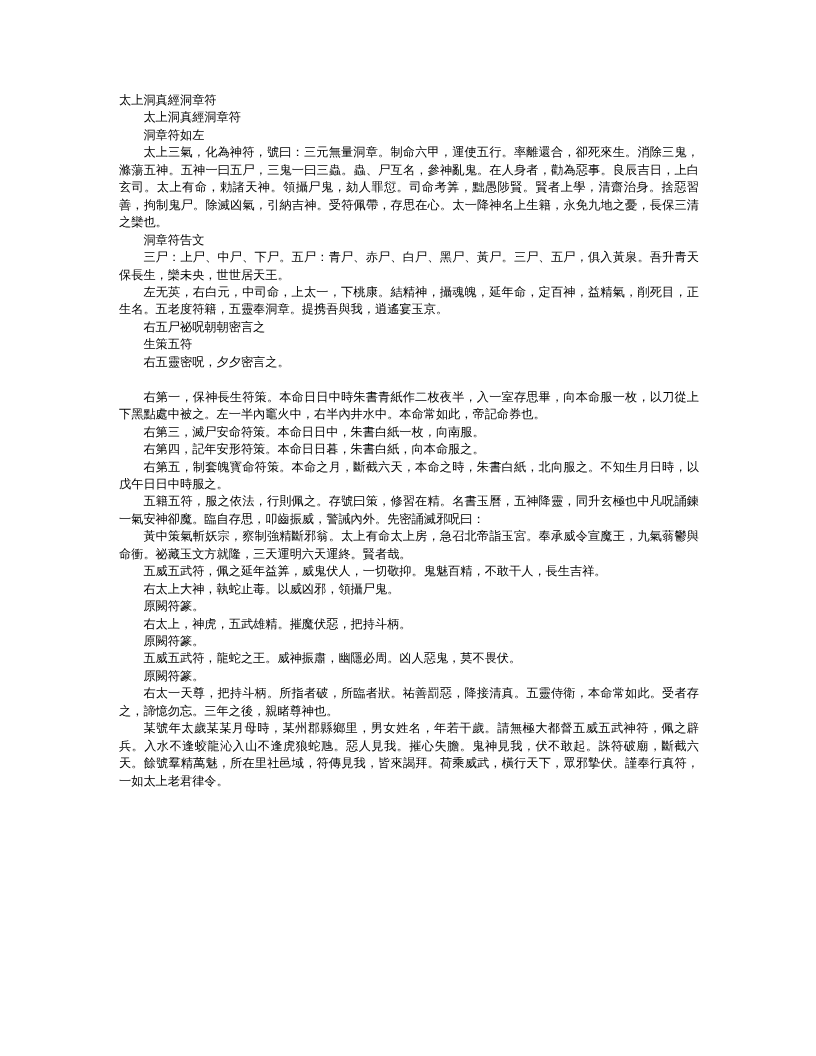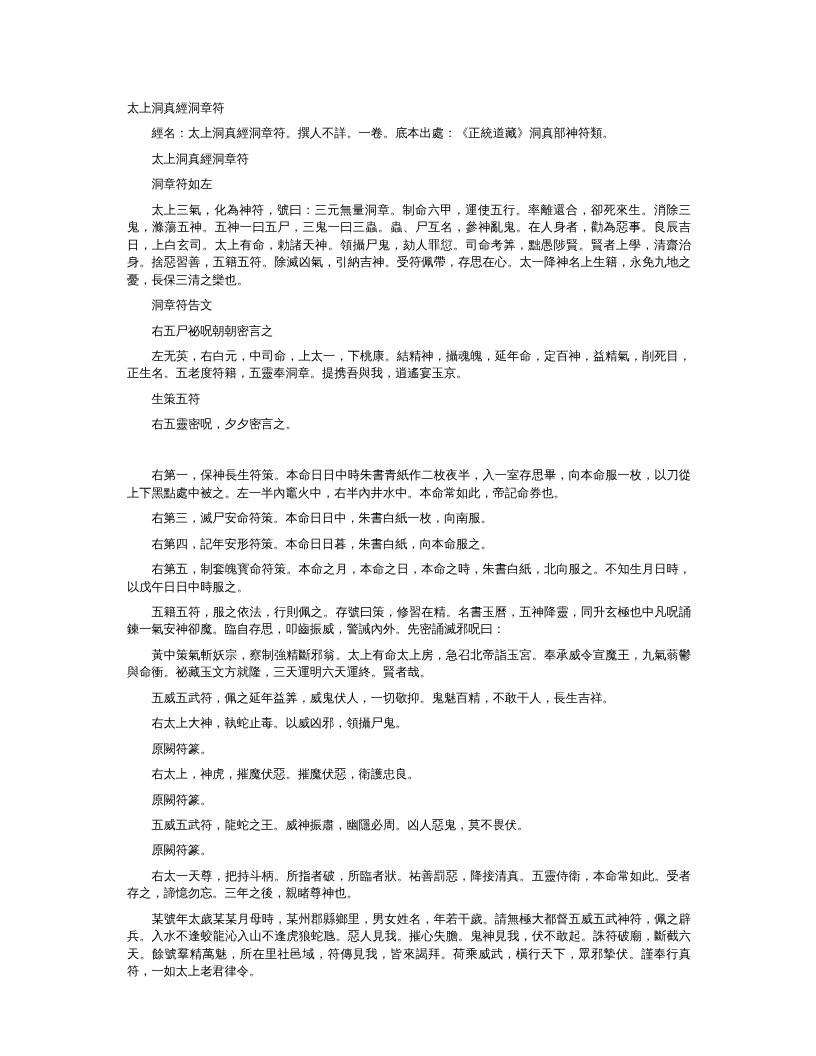--- a/index.html
+++ b/index.html
@@ -25,58 +25,58 @@
   #doc-body {
     width: 580px;
     font-size: 12.2px;
     line-height: 17.45px;
     text-align: justify;
     text-justify: inter-character;
     word-break: break-all;
     letter-spacing: 0px;
   }
   p.para {
-    margin: 8px;
+    margin: 0;
     padding: 0;
     text-indent: 2em;
   }
   p.para.noindent {
     text-indent: 0;
   }
   p.blank {
     margin: 0;
     padding: 0;
     height: 17.45px;
   }
 </style>
 </head>
 <body>
 
 <div id="page">
   <div id="doc-body">
       <p class="para noindent">太上洞真經洞章符</p>
-      <p class="para">經名：太上洞真經洞章符。撰人不詳。一卷。底本出處：《正統道藏》洞真部神符類。</p>
       <p class="para">太上洞真經洞章符</p>
       <p class="para">洞章符如左</p>
-      <p class="para">太上三氣，化為神符，號曰：三元無量洞章。制命六甲，運使五行。率離還合，卻死來生。消除三鬼，滌蕩五神。五神一曰五尸，三鬼一曰三蟲。蟲、尸互名，參神亂鬼。在人身者，勸為惡事。良辰吉日，上白玄司。太上有命，勅諸天神。領攝尸鬼，劾人罪愆。司命考筭，黜愚陟賢。賢者上學，清齋治身。捨惡習善，五籍五符。除滅凶氣，引納吉神。受符佩帶，存思在心。太一降神名上生籍，永免九地之憂，長保三清之欒也。</p>
+      <p class="para">太上三氣，化為神符，號曰：三元無量洞章。制命六甲，運使五行。率離還合，卻死來生。消除三鬼，滌蕩五神。五神一曰五尸，三鬼一曰三蟲。蟲、尸互名，參神亂鬼。在人身者，勸為惡事。良辰吉日，上白玄司。太上有命，勅諸天神。領攝尸鬼，劾人罪愆。司命考筭，黜愚陟賢。賢者上學，清齋治身。捨惡習善，拘制鬼尸。除滅凶氣，引納吉神。受符佩帶，存思在心。太一降神名上生籍，永免九地之憂，長保三清之欒也。</p>
       <p class="para">洞章符告文</p>
+      <p class="para">三尸：上尸、中尸、下尸。五尸：青尸、赤尸、白尸、黑尸、黃尸。三尸、五尸，俱入黃泉。吾升青天保長生，欒未央，世世居天王。</p>
+      <p class="para">左无英，右白元，中司命，上太一，下桃康。結精神，攝魂魄，延年命，定百神，益精氣，削死目，正生名。五老度符籍，五靈奉洞章。提携吾與我，逍遙宴玉京。</p>
       <p class="para">右五尸祕呪朝朝密言之</p>
-      <p class="para">左无英，右白元，中司命，上太一，下桃康。結精神，攝魂魄，延年命，定百神，益精氣，削死目，正生名。五老度符籍，五靈奉洞章。提携吾與我，逍遙宴玉京。</p>
       <p class="para">生策五符</p>
       <p class="para">右五靈密呪，夕夕密言之。</p>
       <p class="blank">&nbsp;</p>
       <p class="para">右第一，保神長生符策。本命日日中時朱書青紙作二枚夜半，入一室存思畢，向本命服一枚，以刀從上下黑點處中被之。左一半內竈火中，右半內井水中。本命常如此，帝記命券也。</p>
       <p class="para">右第三，滅尸安命符策。本命日日中，朱書白紙一枚，向南服。</p>
       <p class="para">右第四，記年安形符策。本命日日暮，朱書白紙，向本命服之。</p>
-      <p class="para">右第五，制套魄寳命符策。本命之月，本命之日，本命之時，朱書白紙，北向服之。不知生月日時，以戊午日日中時服之。</p>
+      <p class="para">右第五，制套魄寳命符策。本命之月，斷截六天，本命之時，朱書白紙，北向服之。不知生月日時，以戊午日日中時服之。</p>
       <p class="para">五籍五符，服之依法，行則佩之。存號曰策，修習在精。名書玉曆，五神降靈，同升玄極也中凡呪誦鍊一氣安神卻魔。臨自存思，叩齒振威，警誡內外。先密誦滅邪呪曰：</p>
       <p class="para">黃中策氣斬妖宗，察制強精斷邪翁。太上有命太上房，急召北帝詣玉宮。奉承威令宣魔王，九氣蓊鬱與命衝。祕藏玉文方就隆，三天運明六天運終。賢者哉。</p>
       <p class="para">五威五武符，佩之延年益筭，威鬼伏人，一切敬抑。鬼魅百精，不敢干人，長生吉祥。</p>
       <p class="para">右太上大神，執蛇止毒。以威凶邪，領攝尸鬼。</p>
       <p class="para">原闕符篆。</p>
-      <p class="para">右太上，神虎，摧魔伏惡。摧魔伏惡，衛護忠良。</p>
+      <p class="para">右太上，神虎，五武雄精。摧魔伏惡，把持斗柄。</p>
       <p class="para">原闕符篆。</p>
       <p class="para">五威五武符，龍蛇之王。威神振肅，幽隱必周。凶人惡鬼，莫不畏伏。</p>
       <p class="para">原闕符篆。</p>
       <p class="para">右太一天尊，把持斗柄。所指者破，所臨者狀。祐善罰惡，降接清真。五靈侍衛，本命常如此。受者存之，諦憶勿忘。三年之後，親睹尊神也。</p>
       <p class="para">某號年太歲某某月母時，某州郡縣鄉里，男女姓名，年若干歲。請無極大都督五威五武神符，佩之辟兵。入水不逢蛟龍沁入山不逢虎狼蛇虺。惡人見我。摧心失膽。鬼神見我，伏不敢起。誅符破廟，斷截六天。餘號羣精萬魅，所在里社邑域，符傳見我，皆來謁拜。荷乘威武，橫行天下，眾邪摯伏。謹奉行真符，一如太上老君律令。</p>
     </div>
 </div>
 
 </body></html>

